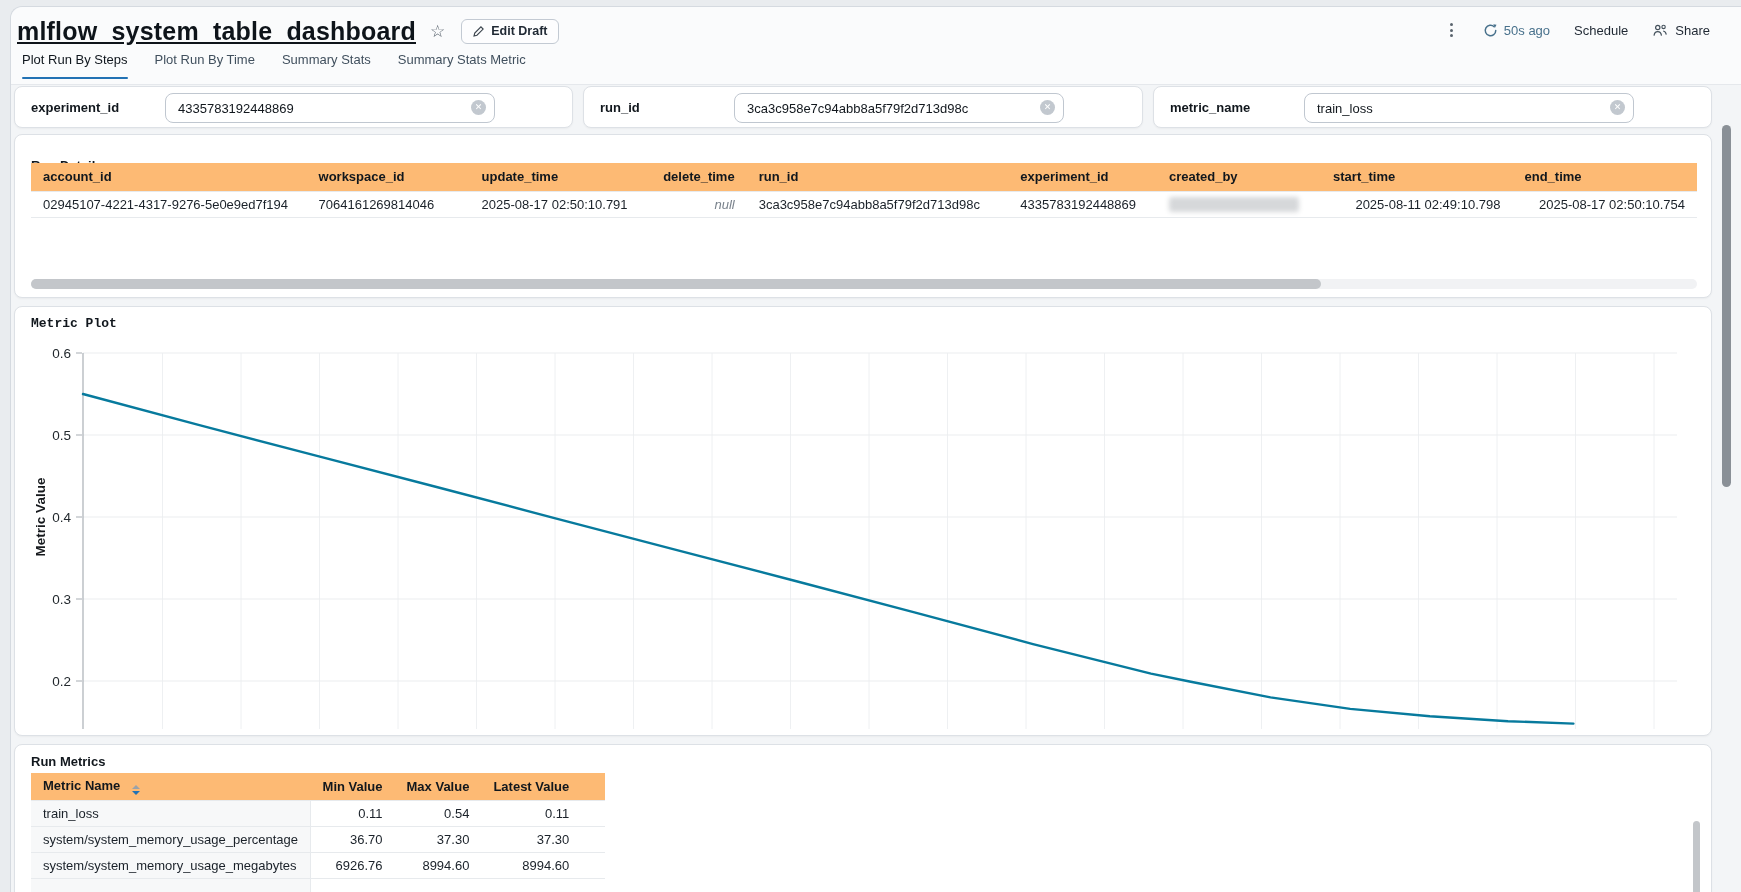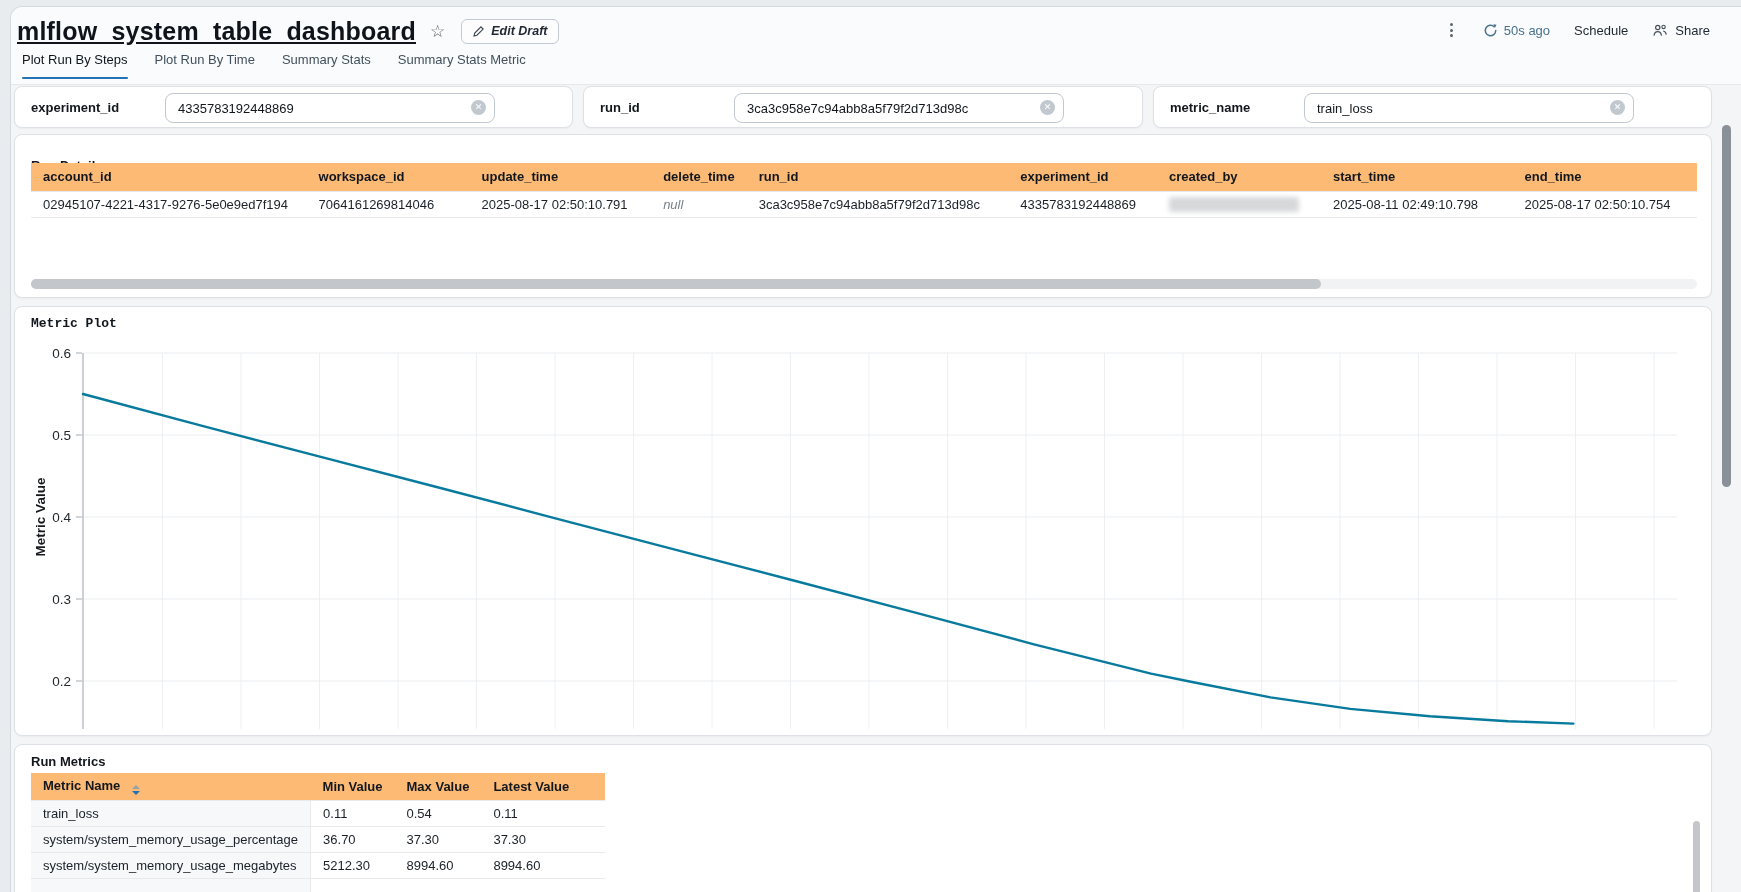--- a/index.html
+++ b/index.html
@@ -15,21 +15,21 @@
   .v-scroll-thumb { position:absolute; left:1722px; top:125px; width:9px; height:362px;
     background:#8a9097; border-radius:4.5px; }
 
   
   .title-row { position:absolute; left:17px; top:16px; height:30px; display:flex; align-items:center; }
   h1.page-title { font-size:25px; font-weight:700; color:#0e141a; letter-spacing:.2px;text-decoration:underline; }
   .star { margin-left:14px; font-size:17px; color:#5a646e; cursor:pointer; line-height:1; }
   .edit-btn { margin-left:16px; display:flex; align-items:center; gap:6px; height:25px;
     padding:0 10px; background:#fdfdfe; border:1px solid #c3cad3; border-radius:6px;
     font-size:12.5px; font-weight:600; color:#1f2833; cursor:pointer;
-    font-family:"Liberation Sans","DejaVu Sans",sans-serif;font-style:italic; }
+    font-family:"Liberation Sans","DejaVu Sans",sans-serif; }
   .header-right { position:absolute; right:31px; top:16px; height:28px; display:flex;
     align-items:center; gap:24px; }
   .kebab { display:flex; flex-direction:column; align-items:center; padding:4px 6px; cursor:pointer; }
   .kebab i { width:3px; height:3px; border-radius:50%; background:#5a646e; margin:1.3px 0; }
   .refresh { display:flex; align-items:center; gap:6px; color:#48718c; font-size:13px; cursor:pointer; }
   .txt-btn { background:none; border:none; font-size:13px; color:#1f2833; cursor:pointer;
     display:flex; align-items:center; gap:7px;
     font-family:"Liberation Sans","DejaVu Sans",sans-serif; }
 
   
@@ -51,21 +51,21 @@
   .filter-input { width:100%; height:100%; border:1px solid #c0c7d0; border-radius:8px;
     padding:0 30px 0 12px; font-size:13px; color:#11171d;
     font-family:"Liberation Sans","DejaVu Sans",sans-serif; }
   .clear-btn { position:absolute; right:9px; top:7px; width:15px; height:15px; border-radius:50%;
     background:#c2c8cf; color:#fff; font-size:9px; line-height:15px; text-align:center; cursor:pointer; }
 
   
   table { border-collapse:collapse; table-layout:fixed; white-space:nowrap; font-size:13px; color:#1a2129; }
   th { font-weight:600; text-align:left; background:#fdba74; color:#11171d; }
   th, td { padding:0 12px; overflow:hidden; }
-  .num { }
+  .num { text-align:right; }
   tr { border-bottom:1px solid #e7eaed; }
   .null-val { font-style:italic; color:#79828c; }
   .blur-box { width:130px; height:15px; background:#d6d8da; border-radius:3px; filter:blur(2.5px); }
 
   
   #run-details-card { left:14px; top:134px; width:1698px; height:164px; }
   #run-details-card .card-title { position:absolute; left:16px; top:23px;text-align:right; }
   .rd-table-wrap { position:absolute; left:16px; top:28px; width:1666px; height:82px; overflow:hidden; }
   #rd-table th { height:28px; }
   #rd-table td { height:26px; background:#fff; }
@@ -291,21 +291,21 @@
       </tr>
       <tr>
         <td class="name-cell">system/system_memory_usage_percentage</td>
         <td class="num">36.70</td>
         <td class="num">37.30</td>
         <td class="num">37.30</td>
         <td></td>
       </tr>
       <tr>
         <td class="name-cell">system/system_memory_usage_megabytes</td>
-        <td class="num">5212.30</td>
+        <td class="num">6926.76</td>
         <td class="num">8994.60</td>
         <td class="num">8994.60</td>
         <td></td>
       </tr>
       <tr>
         <td class="name-cell"></td>
         <td></td>
             <td></td>
         <td></td>
             <td></td>

